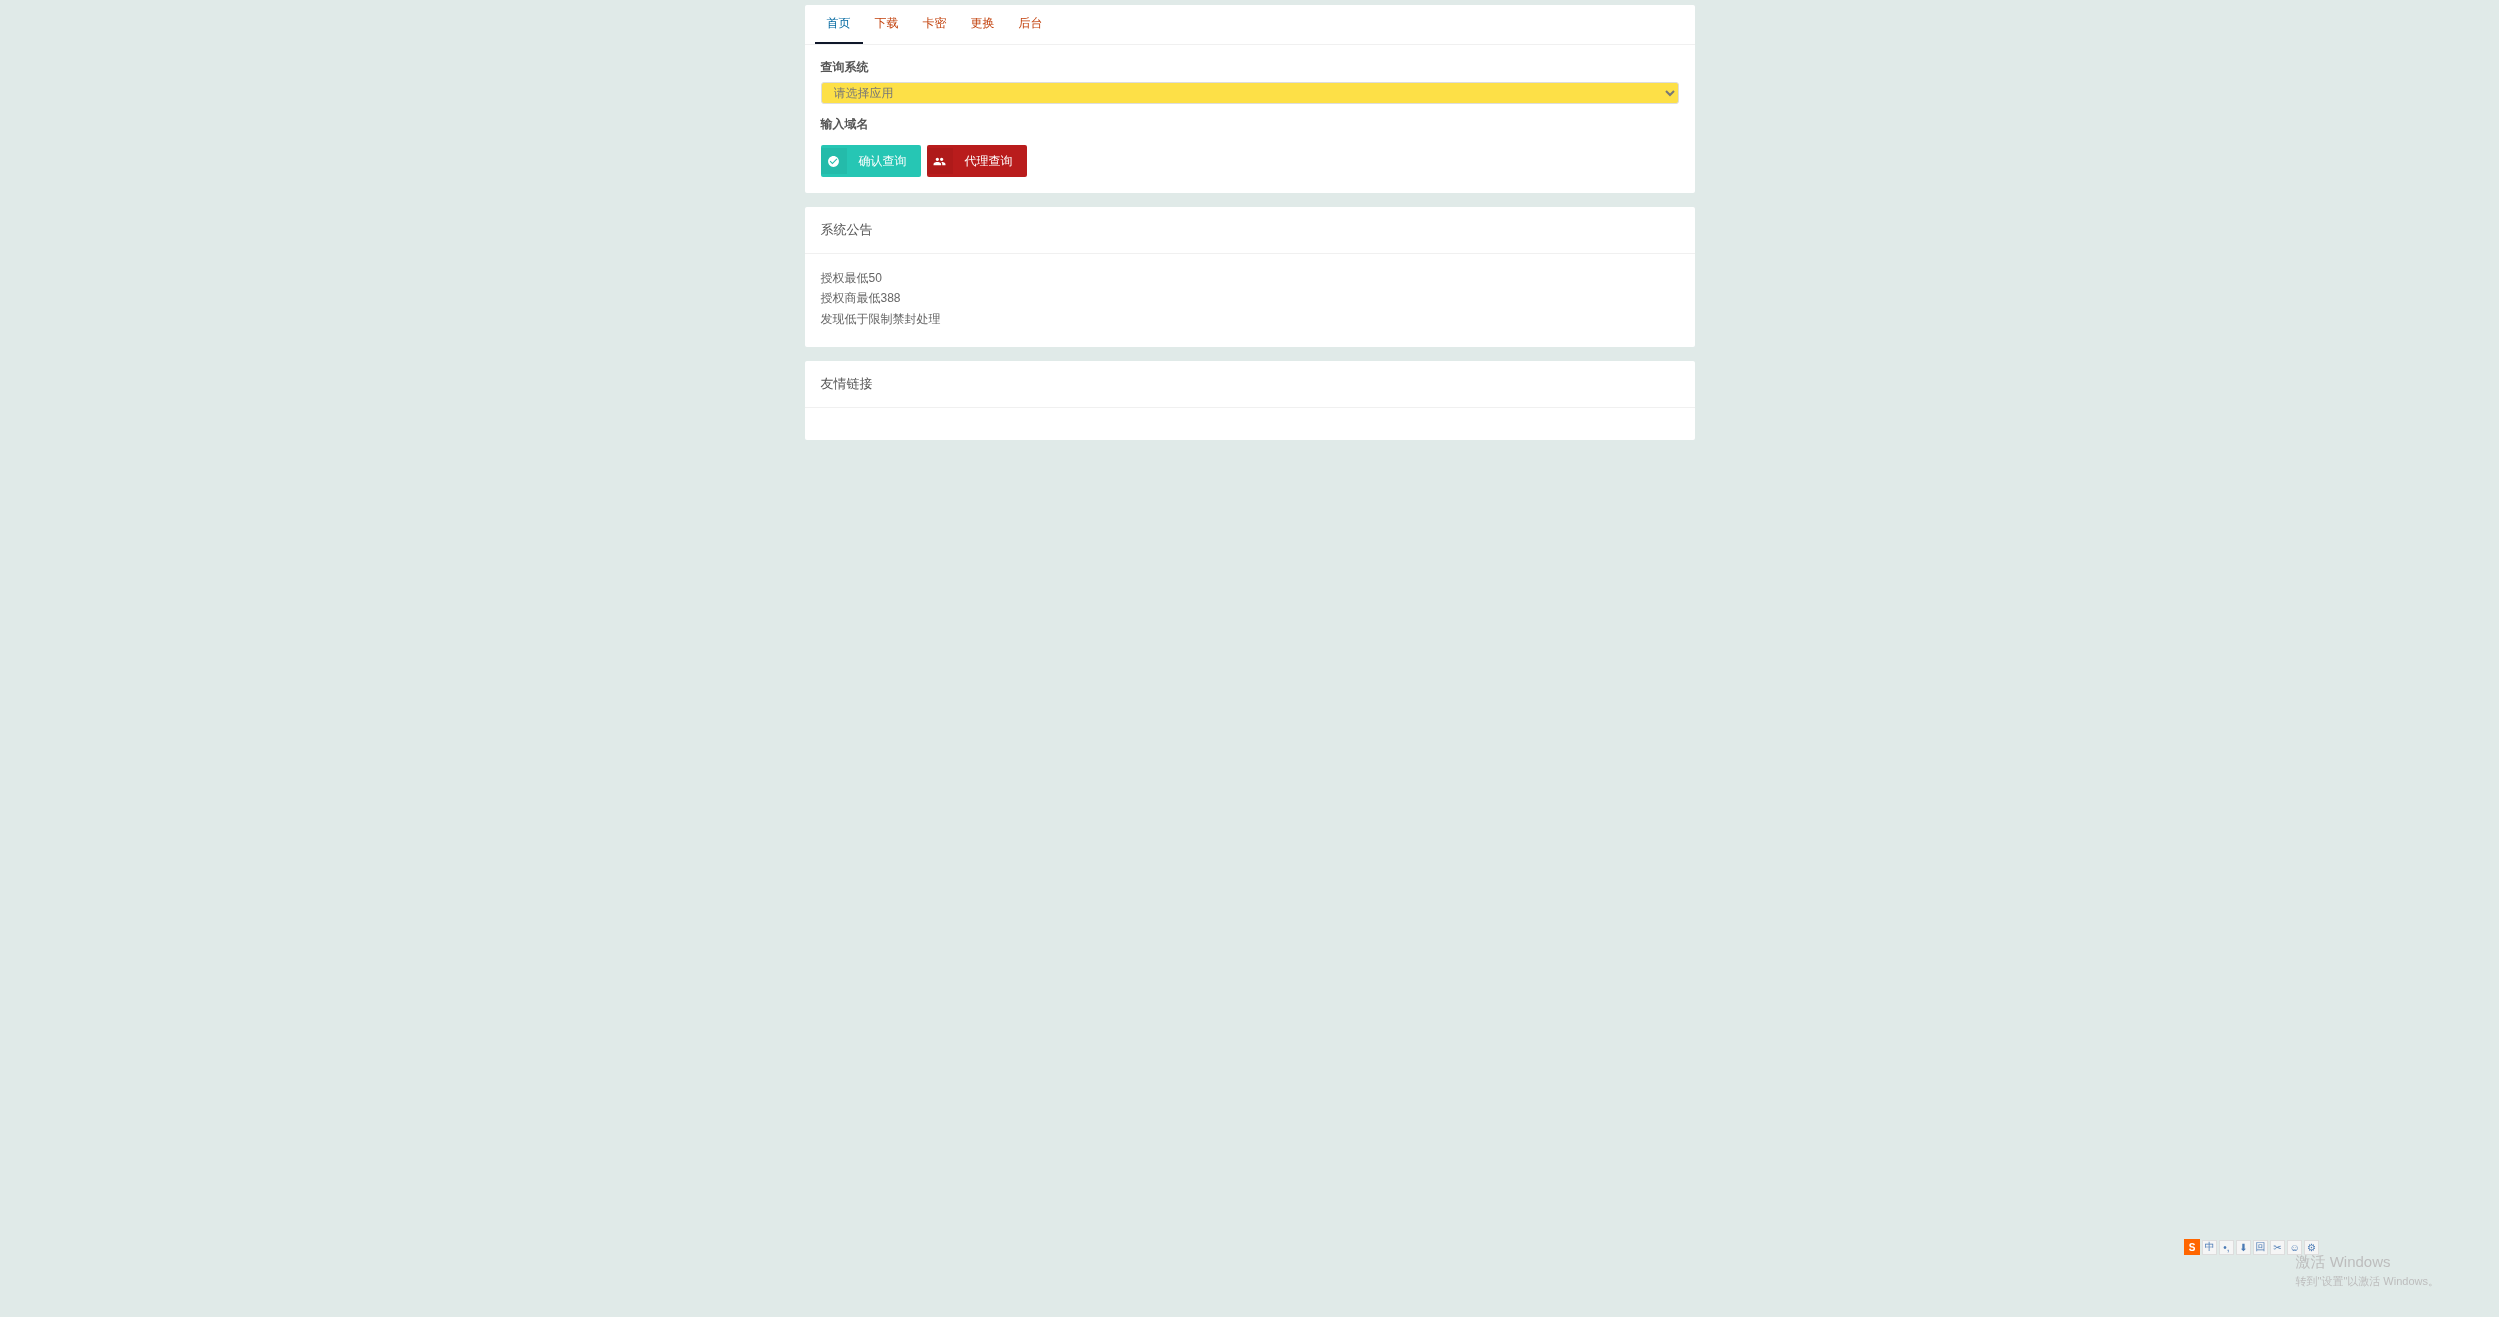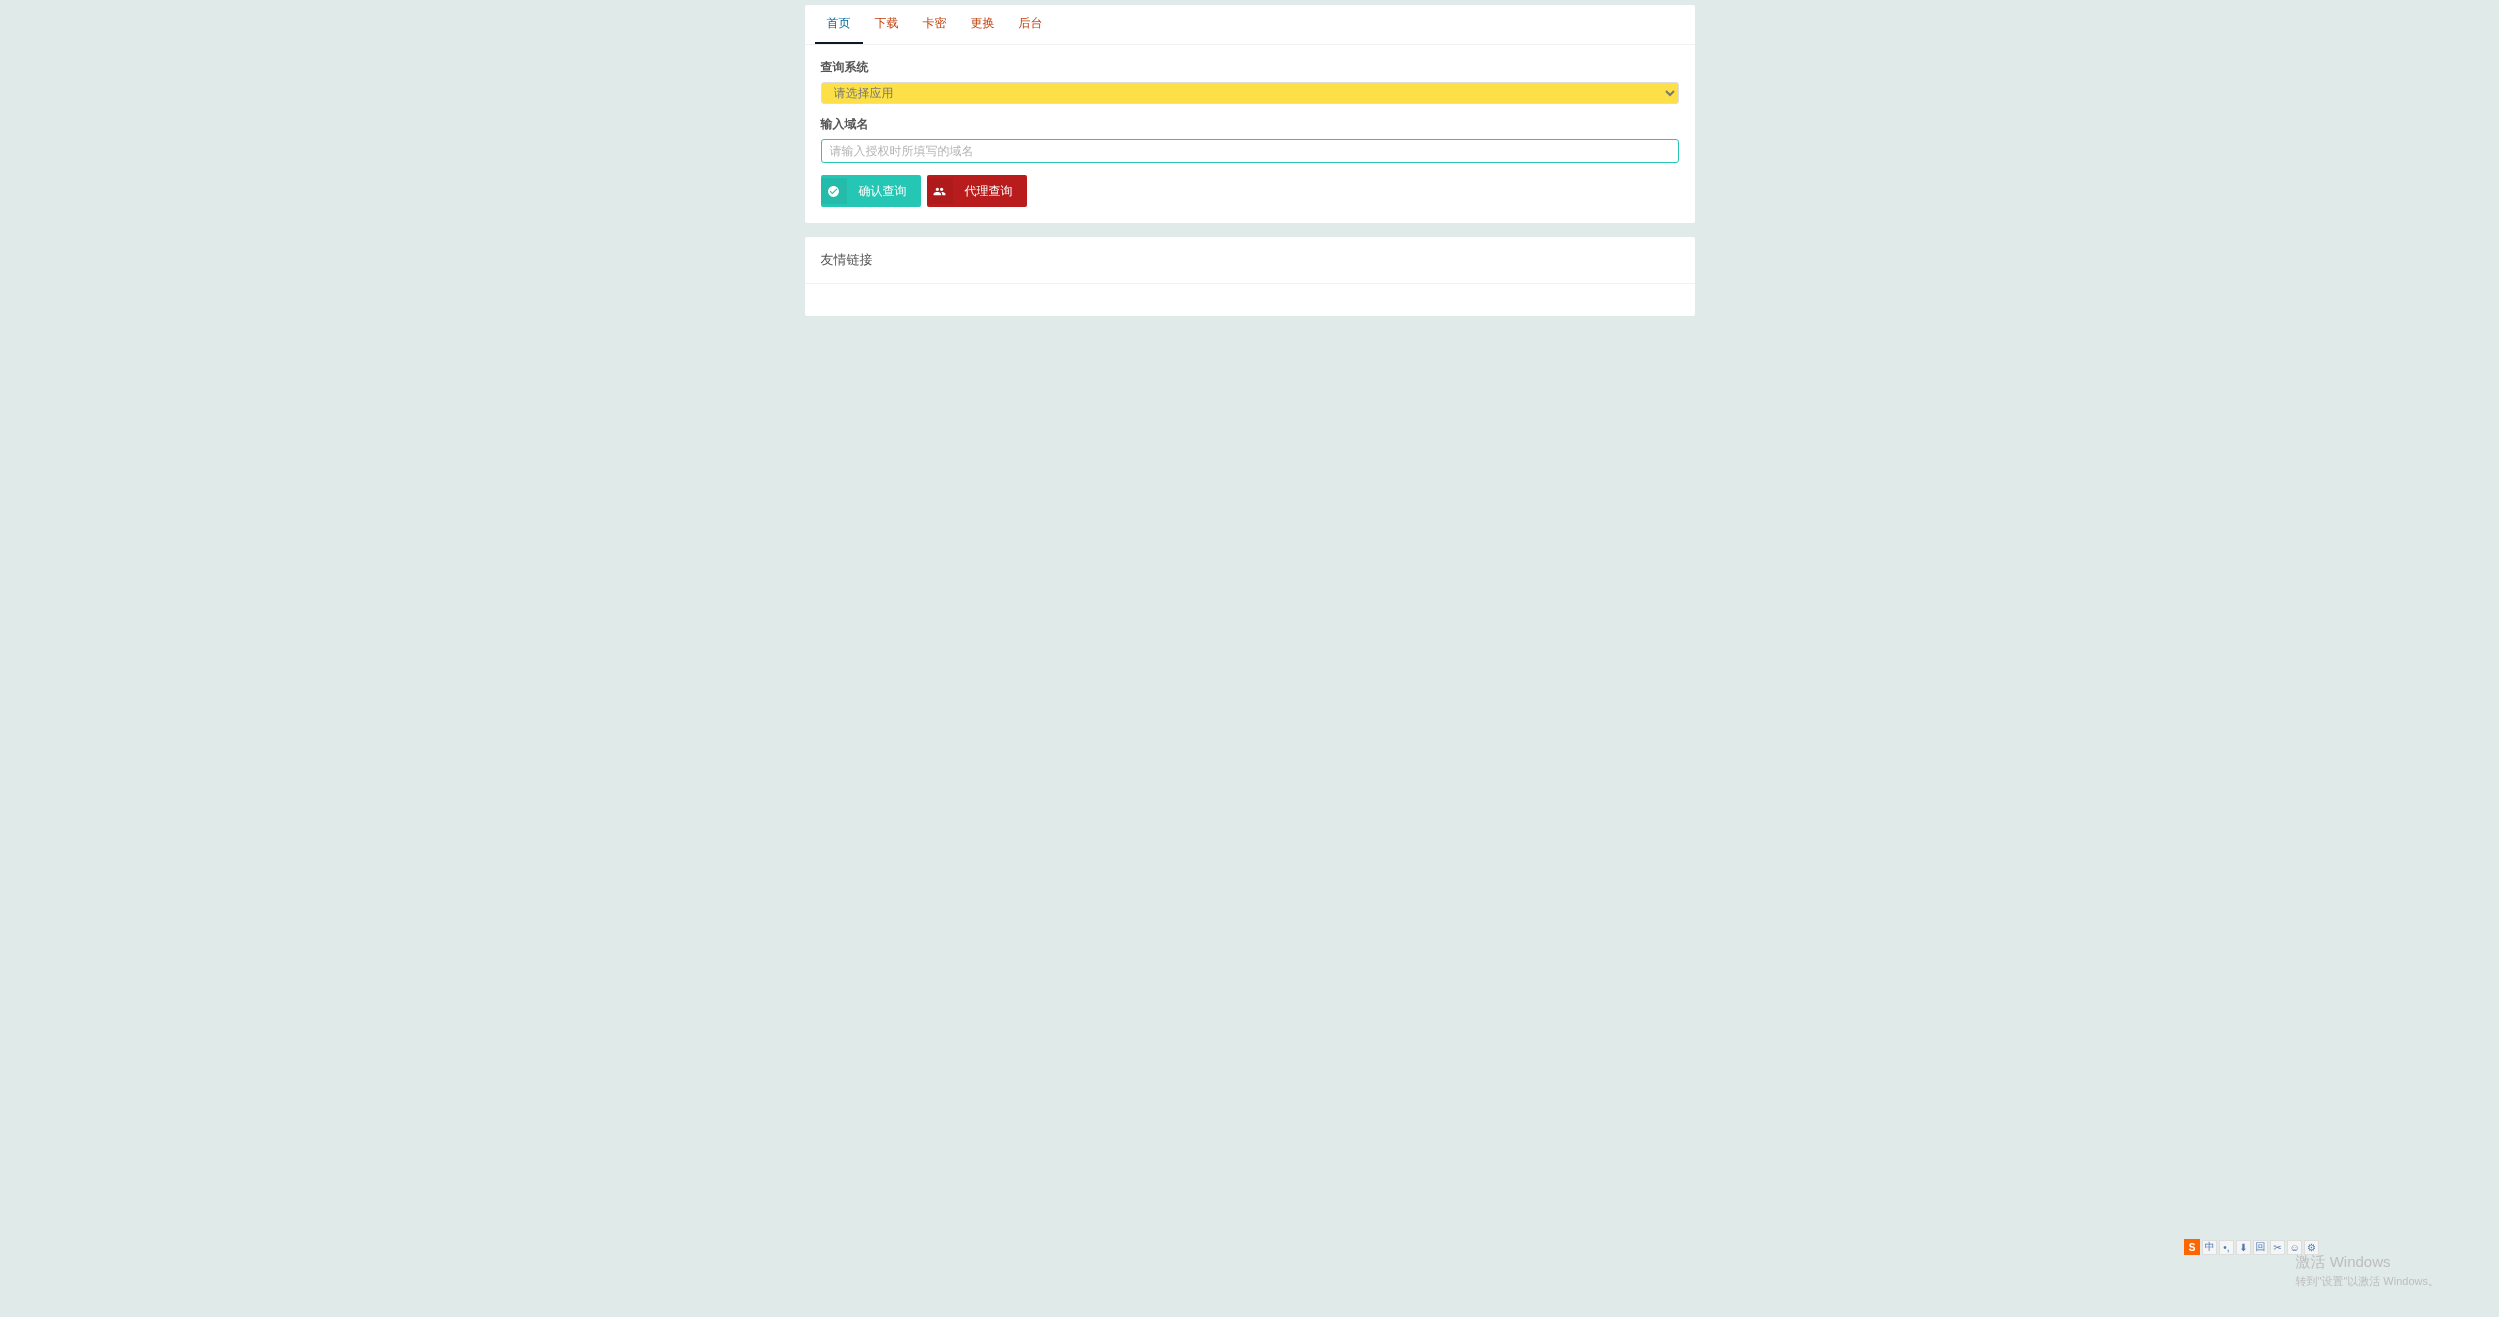--- a/index.html
+++ b/index.html
@@ -194,21 +194,20 @@
     </div>
     <div class="form-body">
       <div class="select-wrap">
         <label class="label">查询系统</label>
         <select>
           <option>请选择应用</option>
         </select>
       </div>
       <div class="input-wrap">
         <label class="label">输入域名</label>
-        <input type="text" placeholder="请输入授权时所填写的域名" style="">
       </div>
       <div class="btn-row">
         <button class="btn btn-primary">
           <span class="icon-box">
             <svg class="icon-svg" viewBox="0 0 24 24">
                 <path d="M12 2C6.48 2 2 6.48 2 12s4.48 10 10 10 10-4.48 10-10S17.52 2 12 2zm-2 15l-5-5 1.41-1.41L10 14.17l7.59-7.59L19 8l-9 9z"></path>
               </svg>
           </span>
           <span class="btn-text">确认查询</span>
         </button>
@@ -217,20 +216,28 @@
             <svg class="icon-svg" viewBox="0 0 24 24">
                 <path d="M16 11c1.66 0 2.99-1.34 2.99-3S17.66 5 16 5s-3 1.34-3 3 1.34 3 3 3zm-8 0c1.66 0 2.99-1.34 2.99-3S9.66 5 8 5 5 6.34 5 8s1.34 3 3 3zm0 2c-2.33 0-7 1.17-7 3.5V19h14v-2.5c0-2.33-4.67-3.5-7-3.5zm8 0c-.29 0-.62.02-.97.05 1.16.84 1.97 1.97 1.97 3.45V19h6v-2.5c0-2.33-4.67-3.5-7-3.5z"></path>
               </svg>
           </span>
           <span class="btn-text">代理查询</span>
         </button>
       </div>
     </div>
   </div>
 
+  <div class="card">
+    <div class="panel-header">系统公告</div>
+    <div class="panel-body">
+      <div>授权最低50</div>
+      <div>授权商最低388</div>
+      <div>发现低于限制禁封处理</div>
+    </div>
+  </div>
 
   <div class="card">
     <div class="panel-header">友情链接</div>
     <div class="panel-body"></div>
   </div>
 </div>
 
 <div class="ime-bar">
   <div class="ime-item ime-s">S</div>
   <div class="ime-item">中</div>

